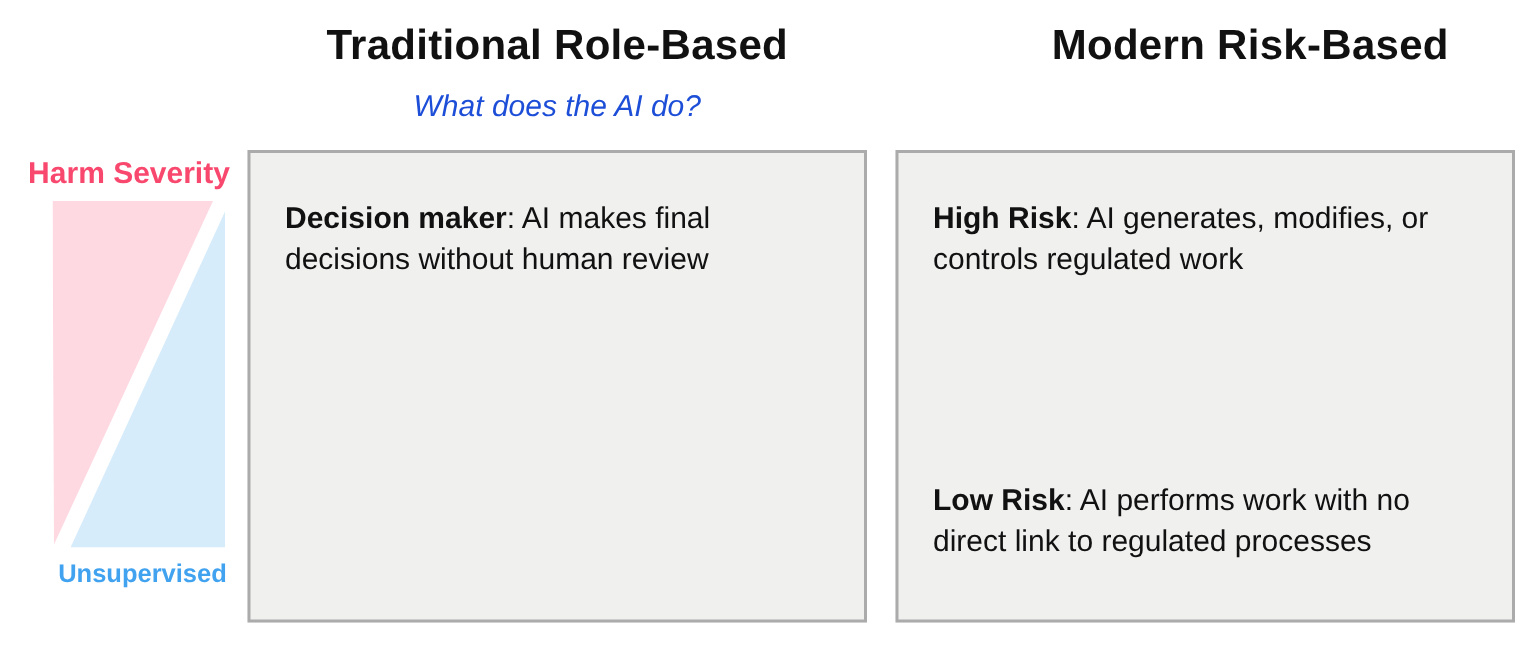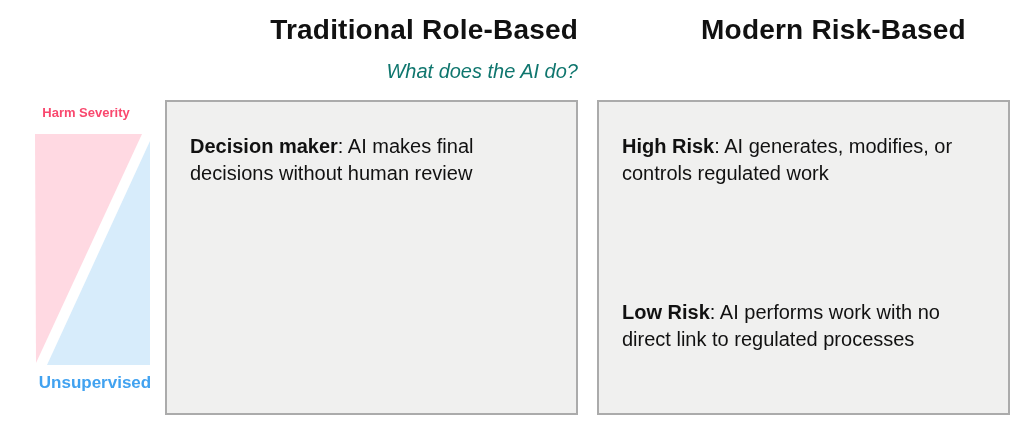--- a/index.html
+++ b/index.html
@@ -24,58 +24,58 @@
     letter-spacing: 0.2px;
     color: #111111;
   }
   .col-subtitle {
     position: absolute;
     top: 60px;
     width: 413px;
     text-align: center;
     font-size: 20px;
     font-style: italic;
-    color: #0f766e;
+    color: #1d4ed8;
   }
-  .left-col  { left: 165px; text-align: right; }
+  .left-col  { left: 165px; }
   .right-col { left: 627px; }
 
   
   .content-box {
     position: absolute;
     top: 100px;
     width: 413px;
     height: 315px;
     box-sizing: border-box;
     background: #F0F0EF;
     border: 2px solid #ABABAB;
     display: flex;
     flex-direction: column;
     justify-content: space-between;
-    padding: 31px 18px 60px 23px;
+    padding: 31px 18px 38px 23px;
   }
   .box-left  { left: 165px; }
   .box-right { left: 597px; }
 
   .box-item {
     margin: 0;
     font-size: 20px;
     line-height: 27px;
     color: #111111;
   }
   .box-item b { font-weight: bold; }
 
   
   .axis-top-label {
     position: absolute;
     left: 4px;
     top: 105px;
     width: 164px;
     text-align: center;
-    font-size: 13px;
+    font-size: 20px;
     font-weight: bold;
     color: #F9486E;
   }
   .axis-bottom-label {
     position: absolute;
     left: 12px;
     top: 371px;
     width: 166px;
     text-align: center;
     font-size: 17px;

